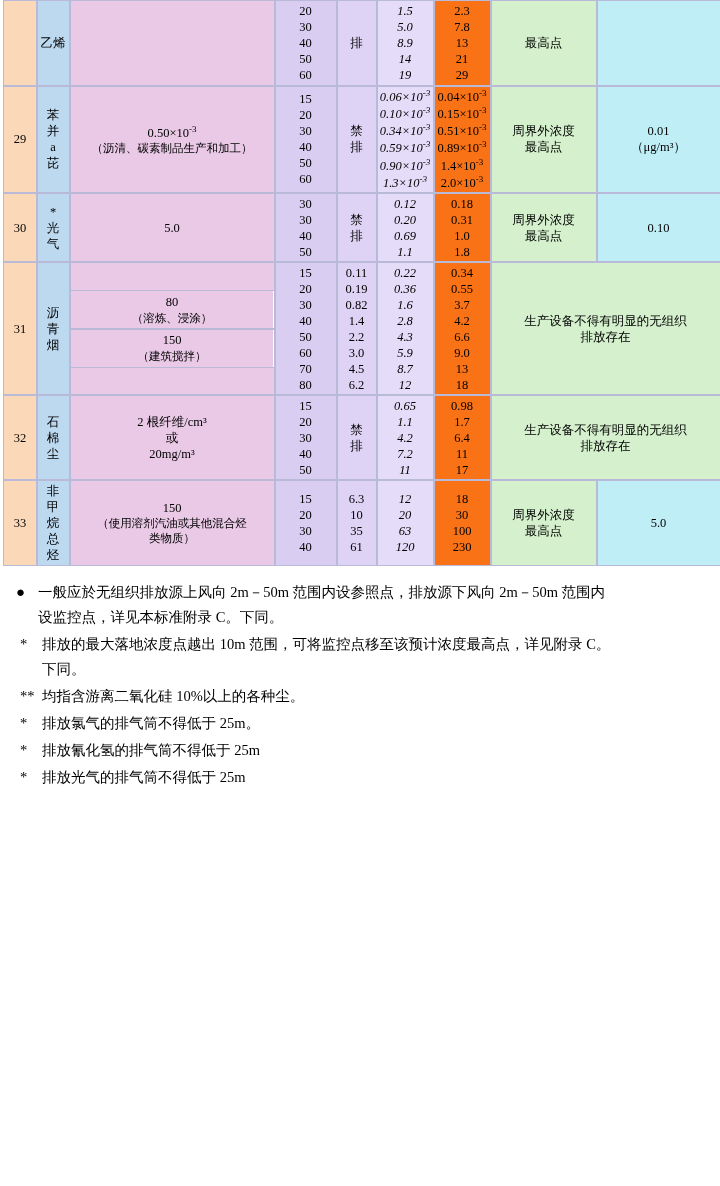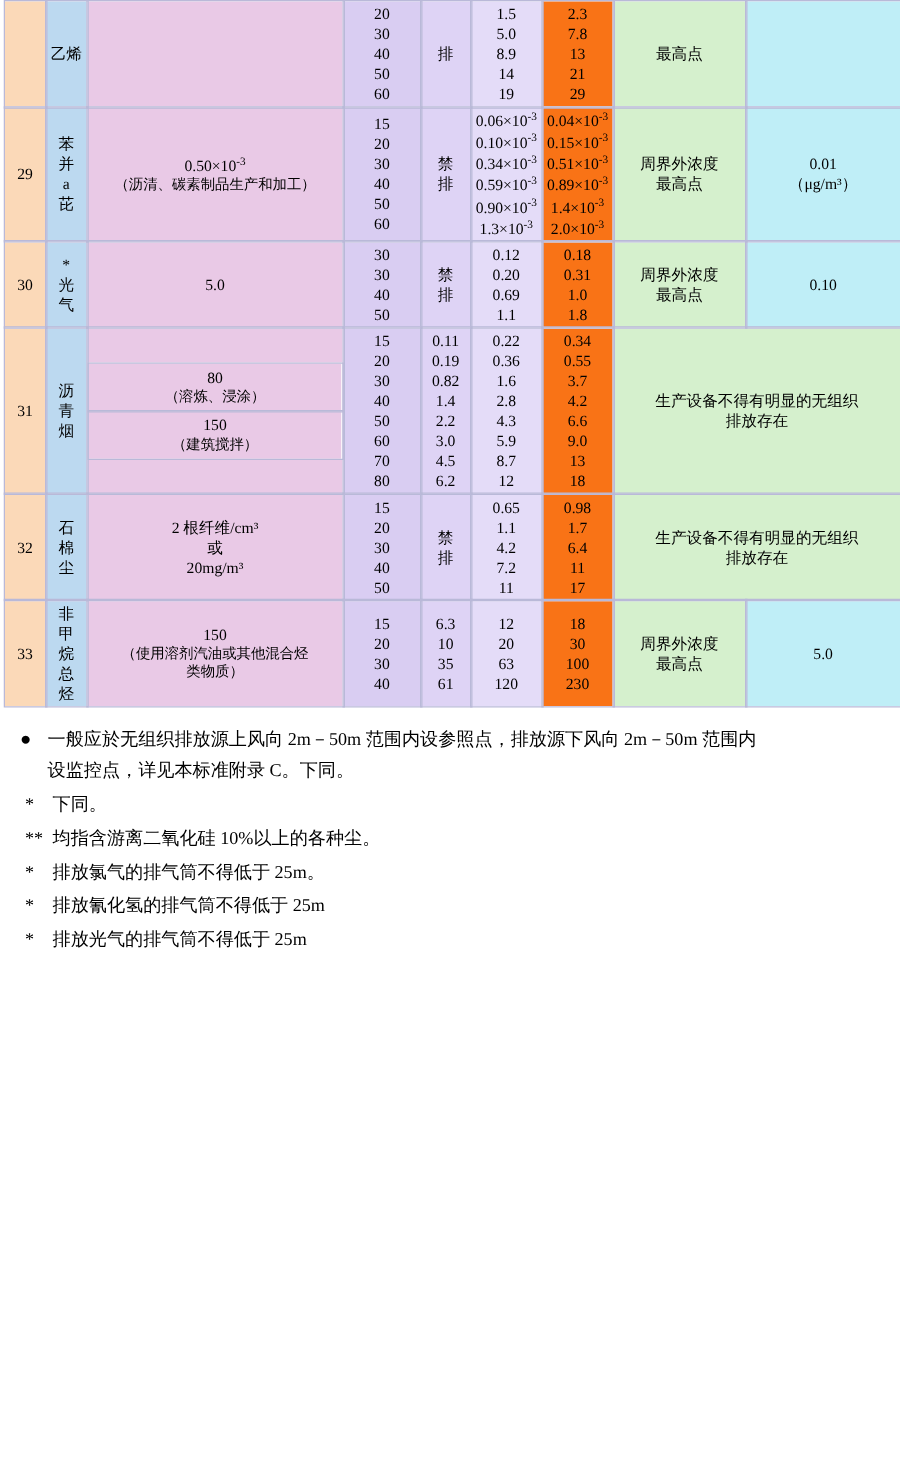--- a/index.html
+++ b/index.html
@@ -37,21 +37,21 @@
     padding: 2px 1px;
     font-size: 12.5px;
     line-height: 1.28;
   }
   
   .c-no    { background: #fbd9b8; width: 33px; }
   .c-name  { background: #bcd9f0; width: 33px; }
   .c-conc  { background: #e9c9e6; width: 205px; }
   .c-h     { background: #d9cdf2; width: 62px; }
   .c-rate  { background: #ded3f5; width: 40px; }
-  .c-r1    { background: #e4dcf8; width: 57px; }
+  .c-r1    { background: #e4dcf8; width: 57px; font-style: italic; }
   .c-r2    { background: #f97316; width: 57px; }
   .c-mon   { background: #d5f0cd; width: 106px; }
   .c-lim   { background: #bfeef7; width: 124px; }
 
   .vert {
     font-size: 12.5px;
     line-height: 1.18;
     letter-spacing: 0;
     margin-left: 25px;
   }
@@ -410,20 +410,21 @@
       <div class="bullet">●</div>
       <div class="note-text">
         <div>一般应於无组织排放源上风向 2m－50m 范围内设参照点，排放源下风向 2m－50m 范围内</div>
         <div>设监控点，详见本标准附录 C。下同。</div>
       </div>
     </div>
 
     <div class="note-row">
       <div class="ast">*</div>
       <div class="note-text">
+        <div>排放的最大落地浓度点越出 10m 范围，可将监控点移至该预计浓度最高点，详见附录 C。</div>
         <div>下同。</div>
       </div>
     </div>
 
     <div class="note-row">
       <div class="ast">**</div>
       <div class="note-text">均指含游离二氧化硅 10%以上的各种尘。</div>
     </div>
 
     <div class="note-row">

